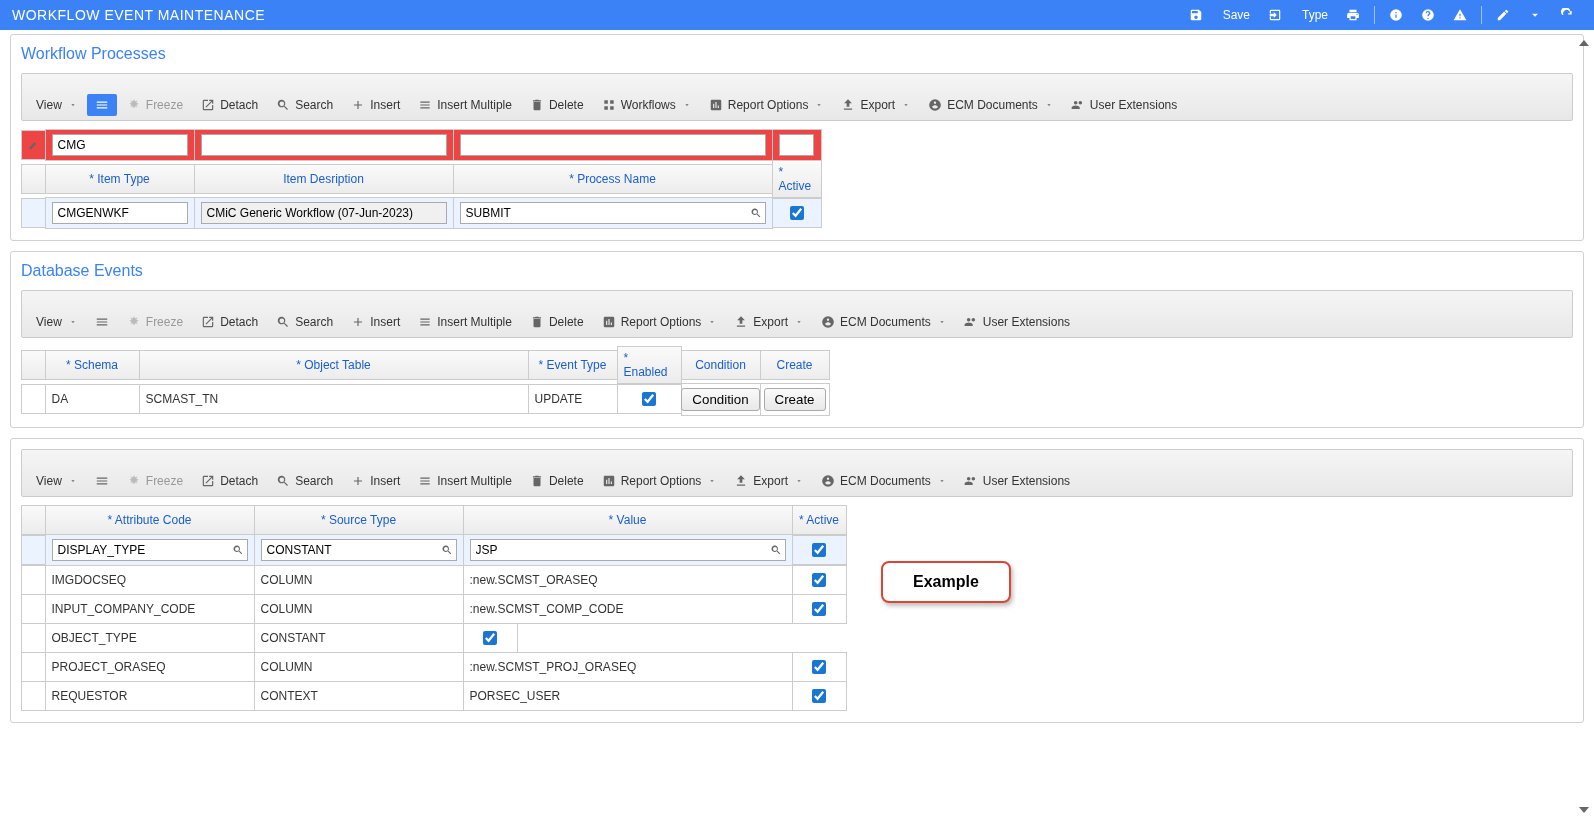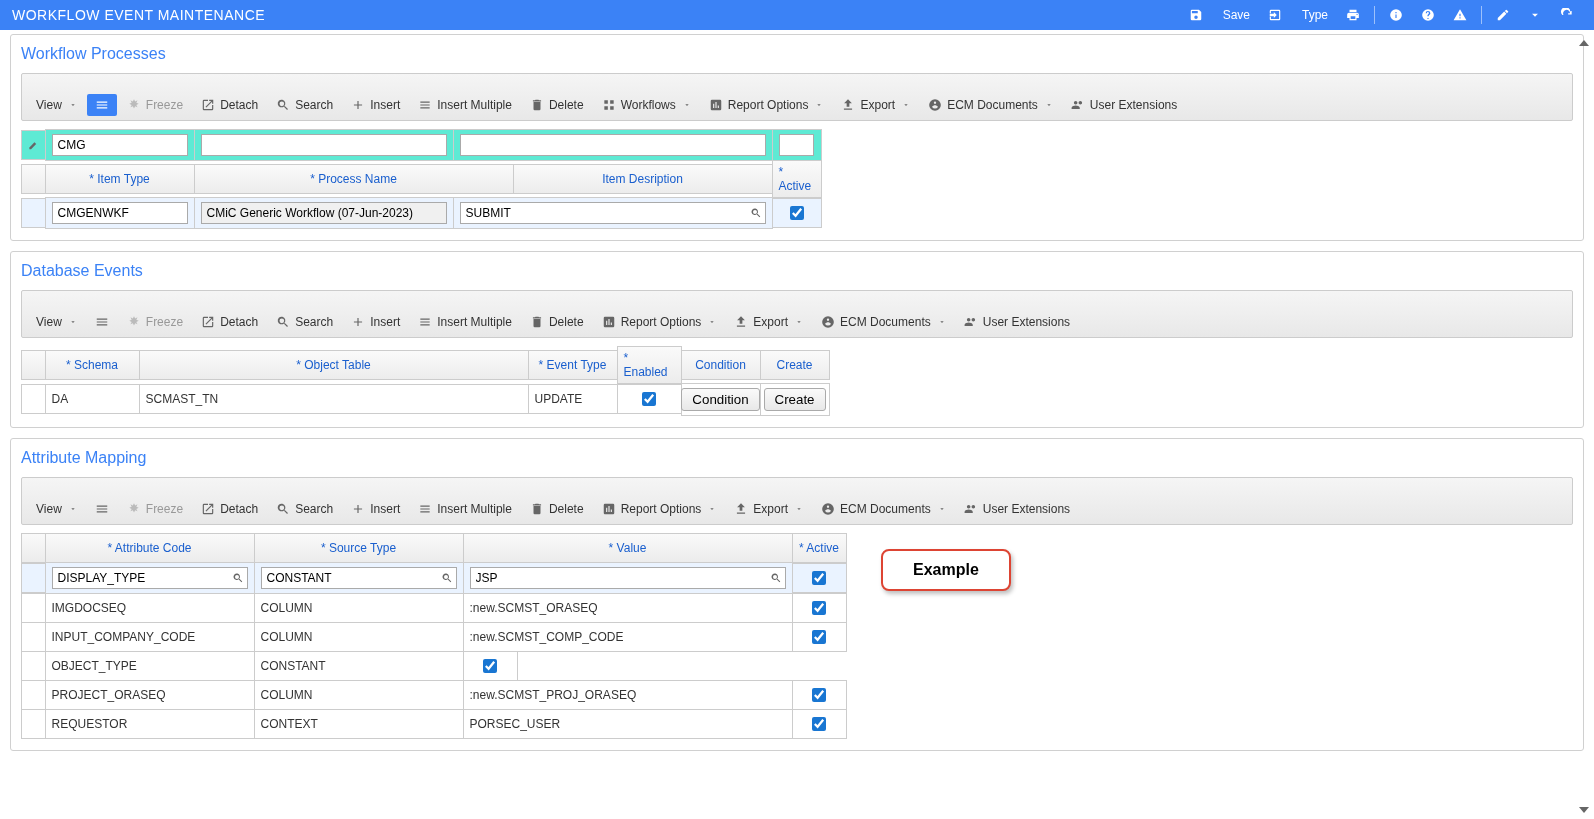--- a/index.html
+++ b/index.html
@@ -54,21 +54,21 @@
 .tb-item.active svg { fill: #fff; }
 .tb-item.disabled svg { fill: #bbb; }
 .tb-drop { margin-left: 2px; }
 .tb-drop svg { width: 8px; height: 8px; }
 
 .filter-row, .header-row, .data-row {
   display: flex; align-items: center;
 }
 .cell { border: 1px solid #ccc; padding: 4px 6px; margin: -0.5px; display: flex; align-items: center; min-height: 30px; }
 .hdr { background: linear-gradient(#fafafa, #ececec); color: #1a5fce; font-weight: 400; justify-content: center; }
-.filter-row .cell { background: #5eead4; align-items: center; }
+.filter-row .cell { background: #ef4444; align-items: center; }
 .data-row.selected .cell { background: #eaf3ff; }
 .data-row .cell { background: #fff; }
 
 .c-handle { width: 25px; justify-content: center; }
 .lookup { display:flex; align-items:center; width:100%; border:1px solid #aaa; background:#fff; height:22px; }
 .lookup input { border:none; outline:none; flex:1; padding:0 5px; font-size:12px; background:transparent; }
 .lookup .mag { width:18px; display:flex; justify-content:center; align-items:center; cursor:pointer; }
 .lookup .mag svg { width:12px; height:12px; fill:#666; }
 input.plain { border:1px solid #aaa; height:22px; padding:0 5px; font-size:12px; width:100%; background:#fff; }
 input.readonly { background:#f0f0f0; }
@@ -267,22 +267,22 @@
           <input class="plain" style="">
         </div>
     <div class="cell" style="width:50px">
           <input class="plain" style="width: 35px;">
         </div>
   </div>
 
   <div class="header-row">
     <div class="cell hdr c-handle"></div>
     <div class="cell hdr" style="width:150px">* Item Type</div>
+    <div class="cell hdr" style="width:260px">Item Desription</div>
     <div class="cell hdr" style="width:320px">* Process Name</div>
-    <div class="cell hdr" style="width:260px">Item Desription</div>
     <div class="cell hdr" style="width:50px">* Active</div>
   </div>
 
   <div class="data-row selected">
     <div class="cell c-handle"></div>
     <div class="cell" style="width:150px">
       <div class="lookup">
         <input value="CMGENWKF" style="">
         <span class="mag">
               <svg viewBox="0 0 24 24">
@@ -415,21 +415,20 @@
     <div class="cell" style="width:80px;justify-content:center">
           <button class="btn-small">Condition</button>
         </div>
     <div class="cell" style="width:70px;justify-content:center">
           <button class="btn-small">Create</button>
         </div>
   </div>
 </div>
 
 <div class="panel" style="position:relative">
-  <div class="panel-title">Attribute Mapping</div>
   <div class="toolbar" id="tb3">
         <div class="tb-item">
           <span>View</span>
           <span class="tb-drop"><svg viewBox="0 0 24 24">
               <path d="M7 10l5 5 5-5z"></path>
             </svg></span>
         </div>
         <div class="tb-item">
           <svg viewBox="0 0 24 24">
             <path d="M3 18h18v-2H3v2zm0-5h18v-2H3v2zm0-7v2h18V6H3z"></path>
@@ -589,21 +588,21 @@
           <div class="cell c-handle"></div>
           <div class="cell" style="width:210px">REQUESTOR</div>
           <div class="cell" style="width:210px">CONTEXT</div>
           <div class="cell" style="width:330px">PORSEC_USER</div>
           <div class="cell" style="width:55px;justify-content:center">
             <input type="checkbox" class="chk" checked="" style="">
           </div>
         </div>
       </div>
 
-  <div class="callout" style="left:870px; top:110px;">Example</div>
+  <div class="callout" style="left:870px; top:122px;">Example</div>
 </div>
 
 </div>
 
 <div class="scroll-indicator">
   <div class="scroll-up"></div>
   <div class="scroll-down"></div>
 </div>
 
 </body></html>

